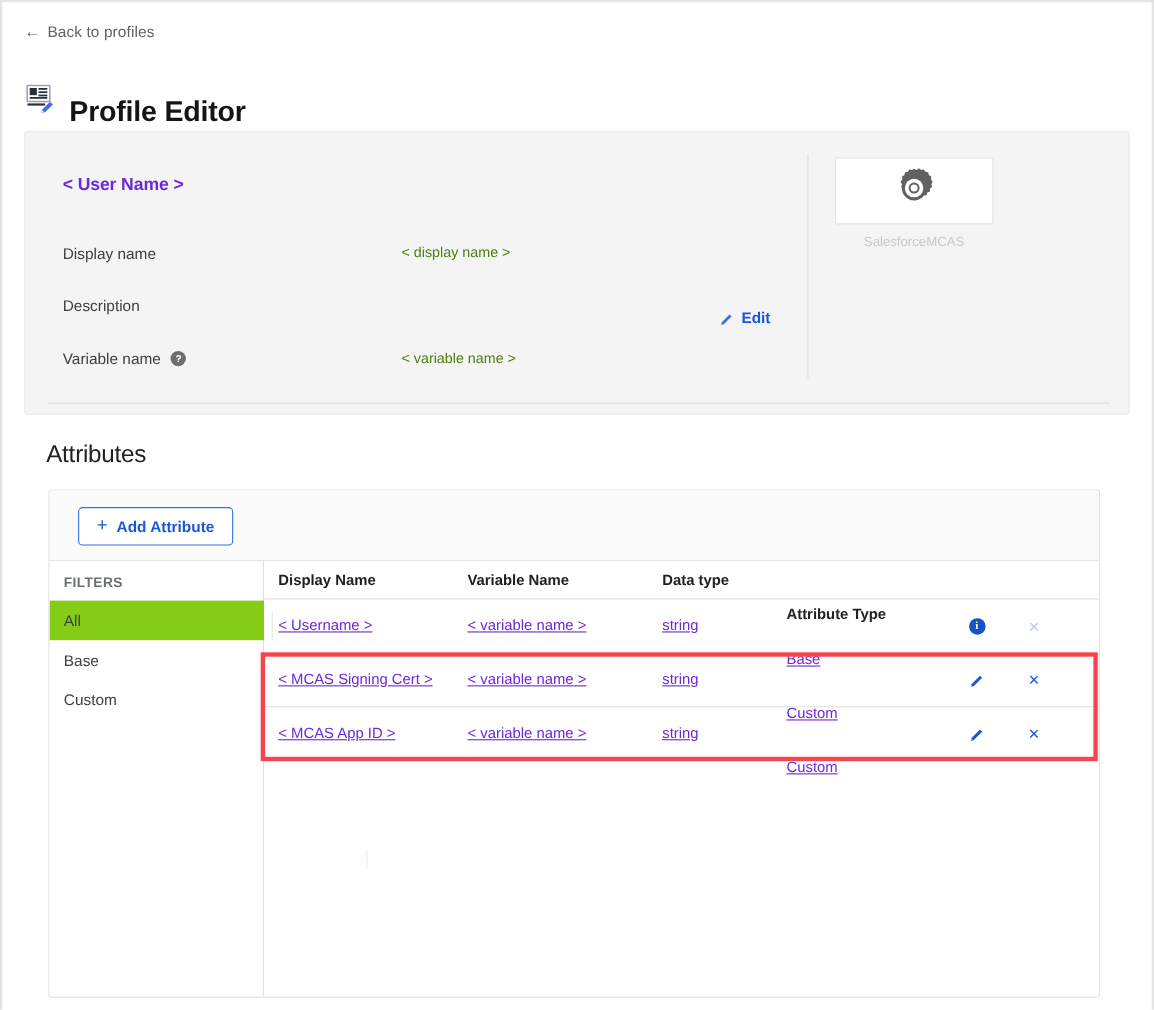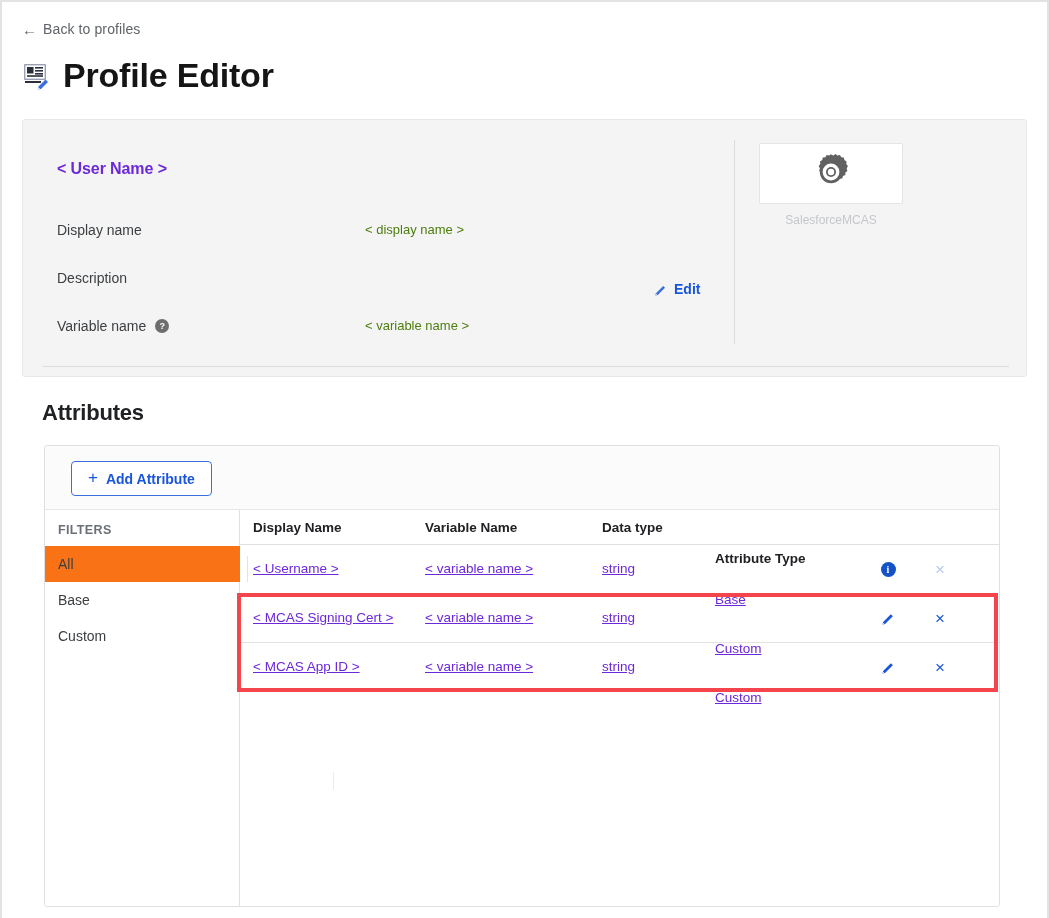--- a/index.html
+++ b/index.html
@@ -47,25 +47,26 @@
   .title-row {
     position: absolute;
     left: 20px;
     top: 58px;
     display: flex;
     align-items: center;
     gap: 11px;
   }
   .title-icon { width: 30px; height: 30px; display: block; }
   .page-title {
-    font-size: 34px;
+    font-size: 26px;
     font-weight: bold;
     color: #151515;
     letter-spacing: -0.2px;
     line-height: 30px;
+    margin-top: 26px;
   }
 
   
   .profile-card {
     position: absolute;
     left: 20px;
     top: 117px;
     width: 1005px;
     height: 258px;
     background: #f4f4f4;
@@ -157,21 +158,21 @@
     height: 1px;
     background: #dadce0;
   }
 
   
   .attr-heading {
     position: absolute;
     left: 40px;
     top: 398px;
     font-size: 22px;
-    font-weight: bold;
+    font-weight: normal;
     color: #202124;
     letter-spacing: -0.2px;
   }
 
   
   .attr-card {
     position: absolute;
     left: 42px;
     top: 443px;
     width: 956px;
@@ -234,21 +235,21 @@
     left: 0;
     width: 195px;
     height: 36px;
     display: flex;
     align-items: center;
     padding-left: 13px;
     font-size: 14px;
     color: #3c4043;
     cursor: pointer;
   }
-  .filter-item.active { background: #f97316; }
+  .filter-item.active { background: #84cc16; }
 
   
   .table-pane {
     position: absolute;
     left: 195px; top: 64px;
     width: 761px;
     height: 398px;
     background: #ffffff;
   }
   .thead {

